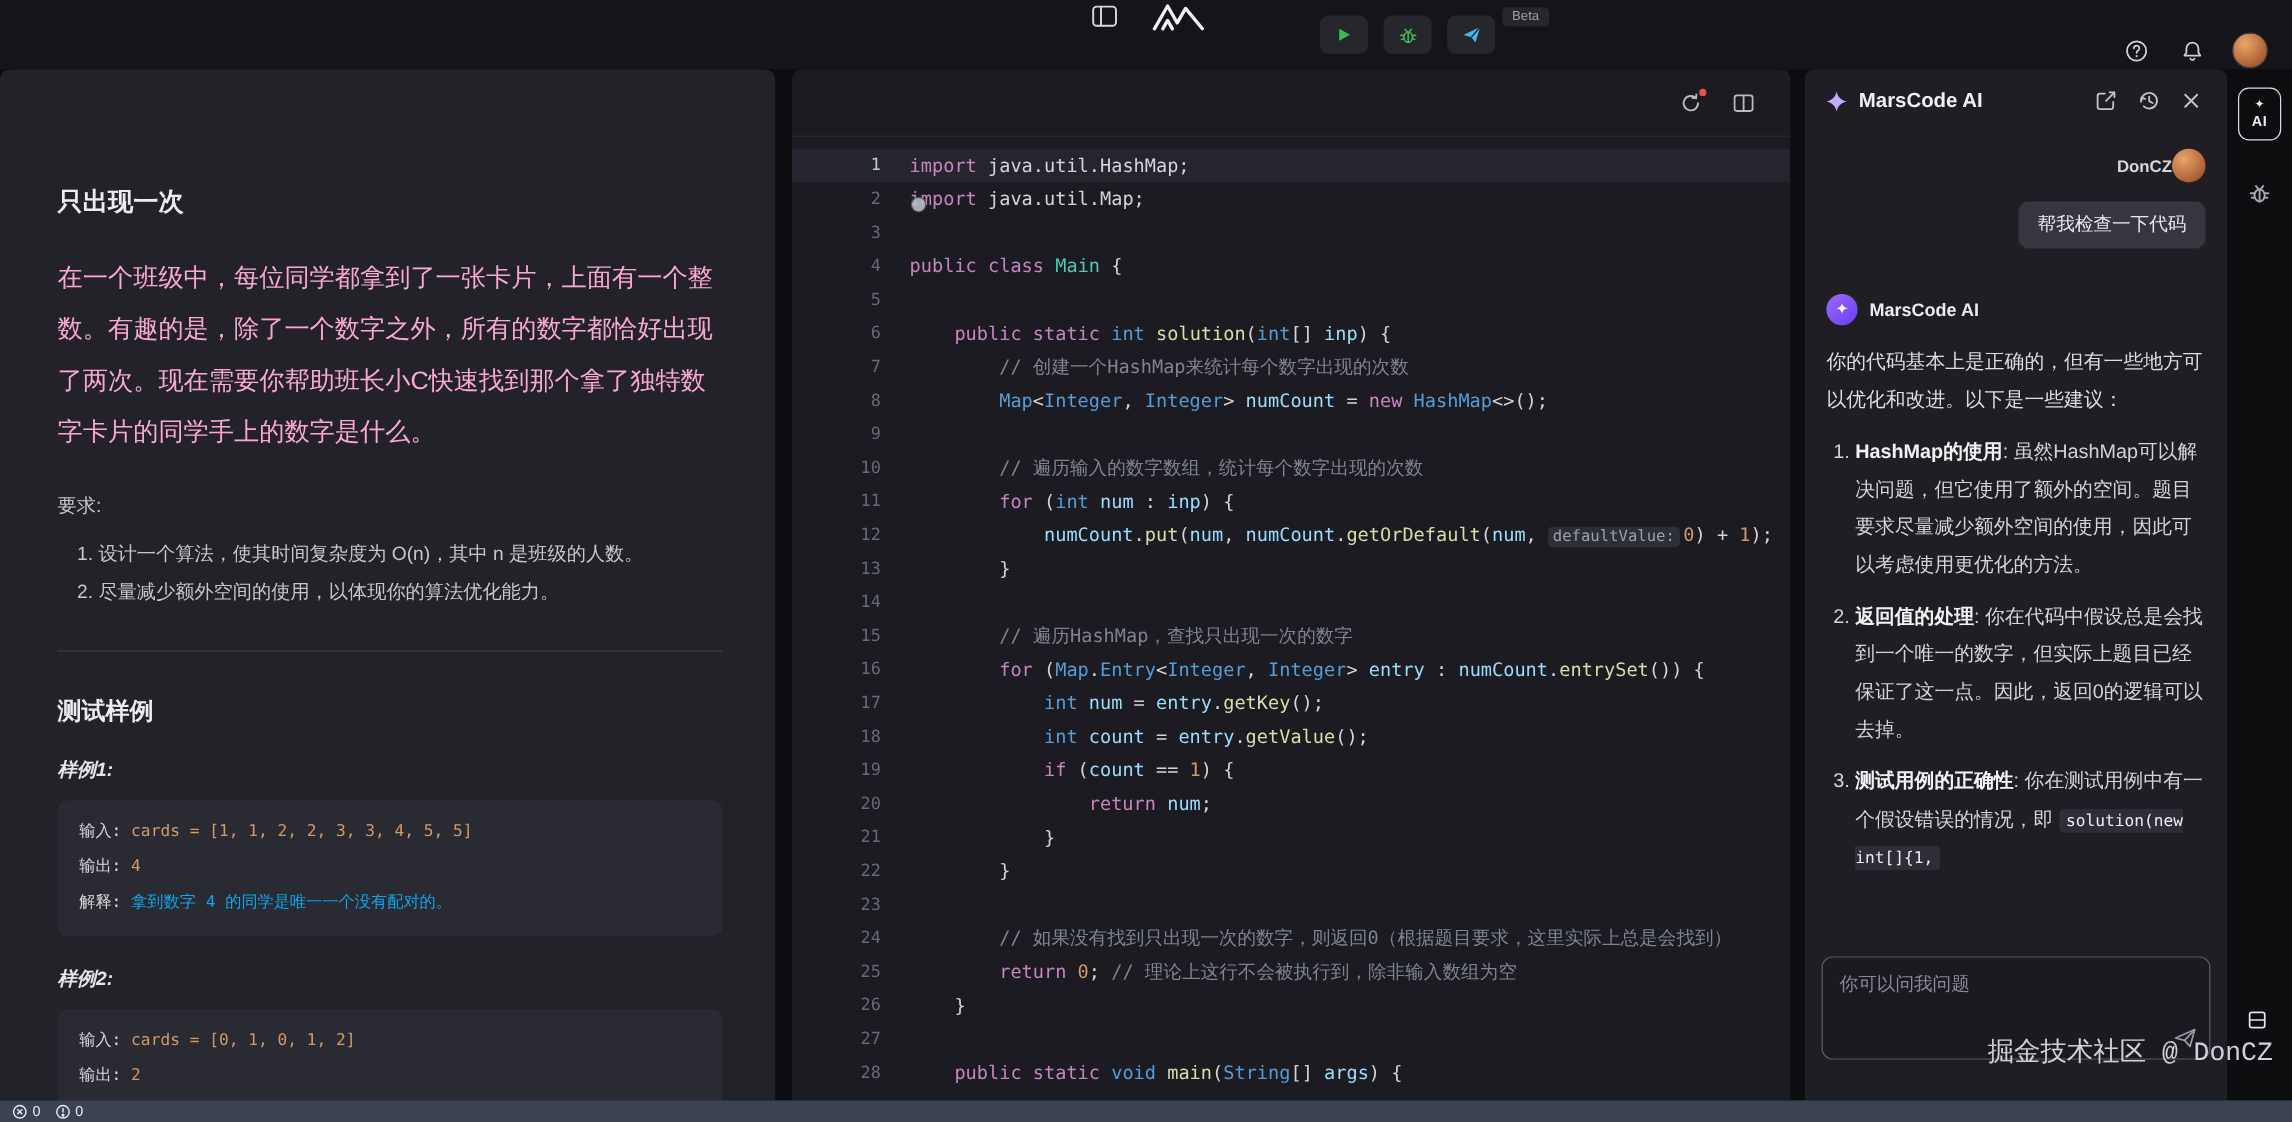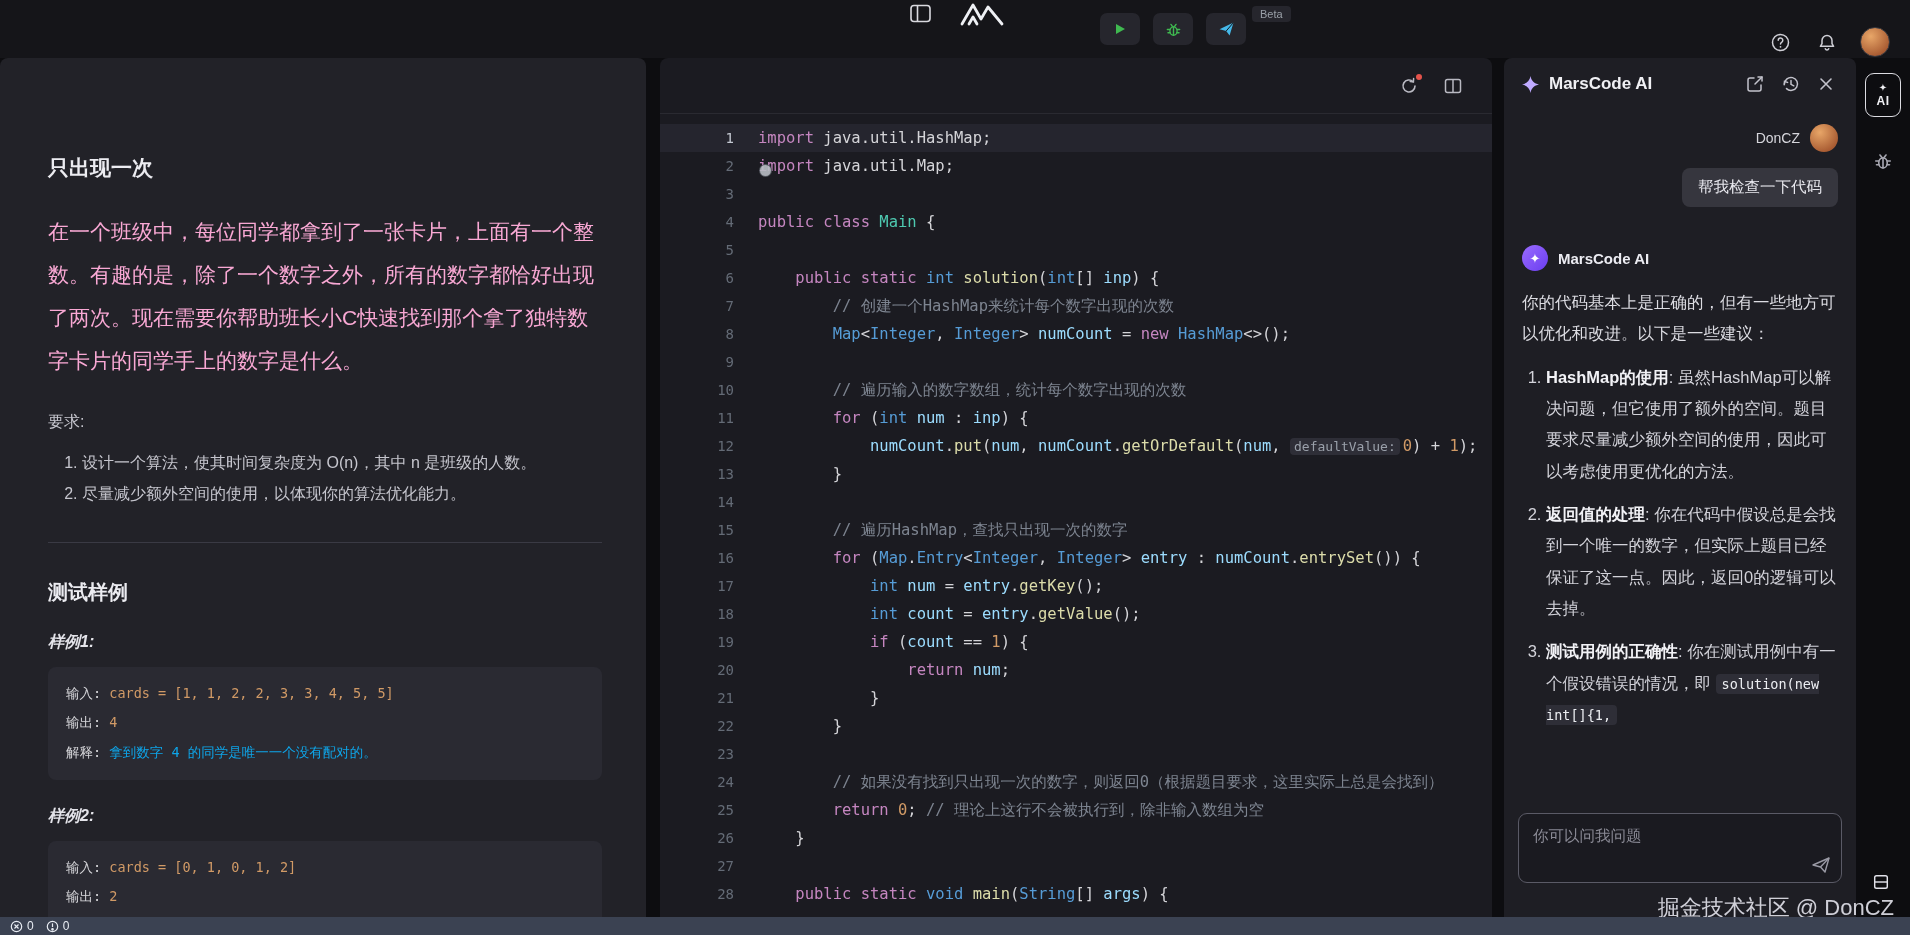--- a/index.html
+++ b/index.html
@@ -51,50 +51,50 @@
   .tk-v{color:#9cdcfe;} .tk-n{color:#d19a66;} .tk-c{color:#7d8490;} .tk-p{color:#d4d4d8;}
   .tk-i{color:#9aa0aa;background:#2e2e37;border-radius:4px;padding:1px 4px;font-size:13px;margin-right:3px;}
   .cursor-dot{position:absolute;left:26px;top:8px;width:11px;height:11px;border-radius:50%;background:#b9bdc4;opacity:.9;box-shadow:0 0 0 1px #555a62;}
 
   
   .chat-panel{width:352px;flex:none;background:#1e1e24;position:relative;display:flex;flex-direction:column;overflow:hidden;border-radius:8px 8px 0 0;}
   .chat-header{height:52px;display:flex;align-items:center;gap:10px;padding:0 18px;flex:none;}
   .chat-title{font-size:17px;font-weight:700;color:#f0f0f4;}
   .spacer{flex:1;}
   .chat-body{flex:1;overflow:hidden;padding:4px 18px 0;}
-  .user-row{display:flex;justify-content:flex-end;align-items:center;gap:10px;margin-top:10px;font-size:14px;color:#d6d6dc;}
+  .user-row{display:flex;justify-content:flex-end;align-items:center;margin-top:10px;font-size:14px;color:#d6d6dc;font-weight:bold;}
   .user-avatar{width:28px;height:28px;border-radius:50%;background:radial-gradient(circle at 35% 30%,#e8a668,#a85b32 75%);}
   .user-bubble-row{display:flex;justify-content:flex-end;margin-top:16px;}
   .user-bubble{background:#36363e;border-radius:8px;padding:9px 16px;font-size:15.5px;color:#e8e8ee;}
   .ai-row{display:flex;align-items:center;gap:10px;margin-top:38px;}
   .ai-avatar{width:26px;height:26px;border-radius:50%;background:linear-gradient(135deg,#9a6bff,var(--ai-purple,#6a3df0));display:flex;align-items:center;justify-content:center;color:#fff;font-size:13px;flex:none;}
   .ai-name{font-size:15px;font-weight:600;color:#ececf2;}
   .ai-intro{margin-top:16px;font-size:16.5px;line-height:1.9;color:#dcdce2;}
   .ai-list{margin-top:8px;padding-left:24px;}
   .ai-list li{margin-top:12px;font-size:16.5px;line-height:1.9;color:#d3d3da;}
   .ai-list strong{color:#f2f2f6;}
   .ai-list code{font-family:"DejaVu Sans Mono",monospace;font-size:13.5px;background:#2e2e37;border-radius:4px;padding:2px 6px;color:#eceef2;}
   .chat-inputwrap{flex:none;padding:10px 14px 34px;}
-  .chat-input{position:relative;height:70px;border:1px solid #5a5a66;border-radius:9px;background:#1a1a20;}
+  .chat-input{position:relative;height:86px;border:1px solid #5a5a66;border-radius:9px;background:#1a1a20;}
   .chat-input textarea{width:100%;height:100%;background:transparent;border:none;outline:none;resize:none;padding:12px 14px;font-size:15.5px;color:#e6e6ec;font-family:"Liberation Sans",sans-serif;}
   .chat-input textarea::placeholder{color:#8a8a95;}
   .send-btn{position:absolute;right:10px;bottom:8px;background:none;border:none;cursor:pointer;}
 
   
   .right-rail{flex:1;display:flex;flex-direction:column;align-items:center;padding-top:15px;gap:30px;}
   .ai-rail-btn{width:36px;height:44px;border:1.5px solid #dcdce2;border-radius:9px;background:transparent;display:flex;flex-direction:column;align-items:center;justify-content:center;gap:1px;cursor:pointer;color:#f0f0f4;}
   .ai-rail-btn .star{font-size:10px;line-height:1;}
   .ai-rail-btn .lbl{font-size:12px;font-weight:700;letter-spacing:.5px;}
 
   
   .statusbar{position:absolute;left:0;right:0;bottom:0;height:18px;background:var(--statusbar-blue,#3b4252);display:flex;align-items:center;gap:12px;padding:0 10px;font-size:12px;color:#e7ebf2;z-index:5;}
   .sb-item{display:flex;align-items:center;gap:4px;cursor:pointer;}
 
   
-  .watermark{position:absolute;right:16px;bottom:12px;text-align:right;color:rgba(224,224,232,.92);font-size:22px;pointer-events:none;z-index:4;}
+  .watermark{position:absolute;right:16px;bottom:44px;text-align:right;color:rgba(224,224,232,.92);font-size:22px;pointer-events:none;z-index:4;font-family:Liberation Mono, monospace;}
   .wm-icon{position:absolute;right:4px;bottom:32px;}
 </style>
 </head>
 <body>
 
 <header class="topbar">
   <div class="tb-left">
     <button class="icon-btn">
       <span>
         <svg width="21" height="19" viewBox="0 0 21 19" fill="none">

